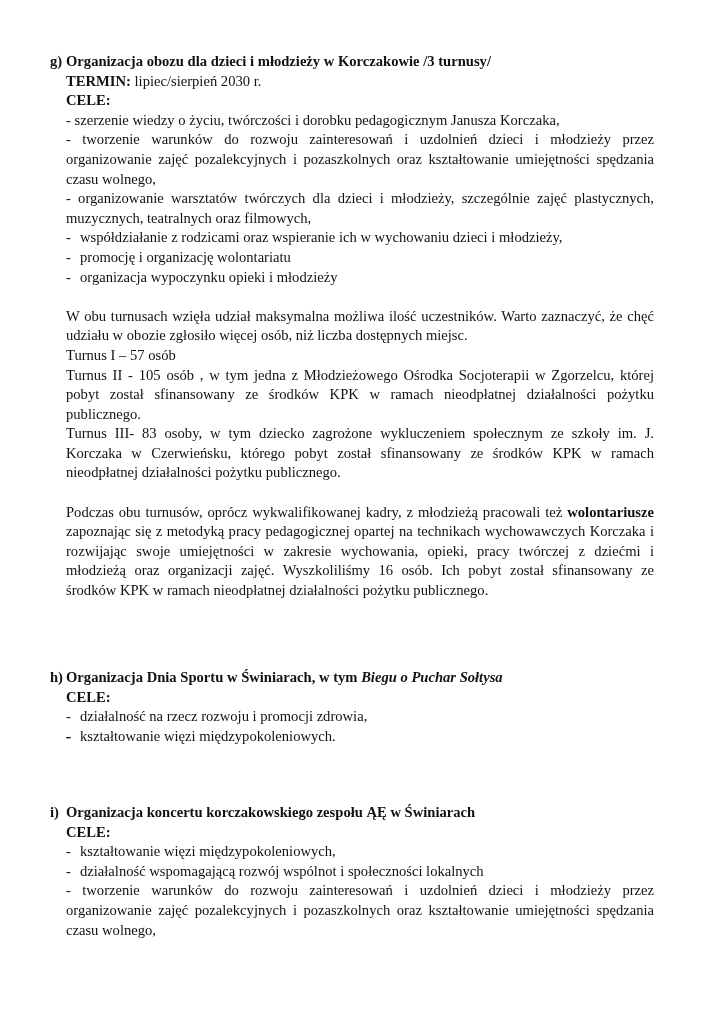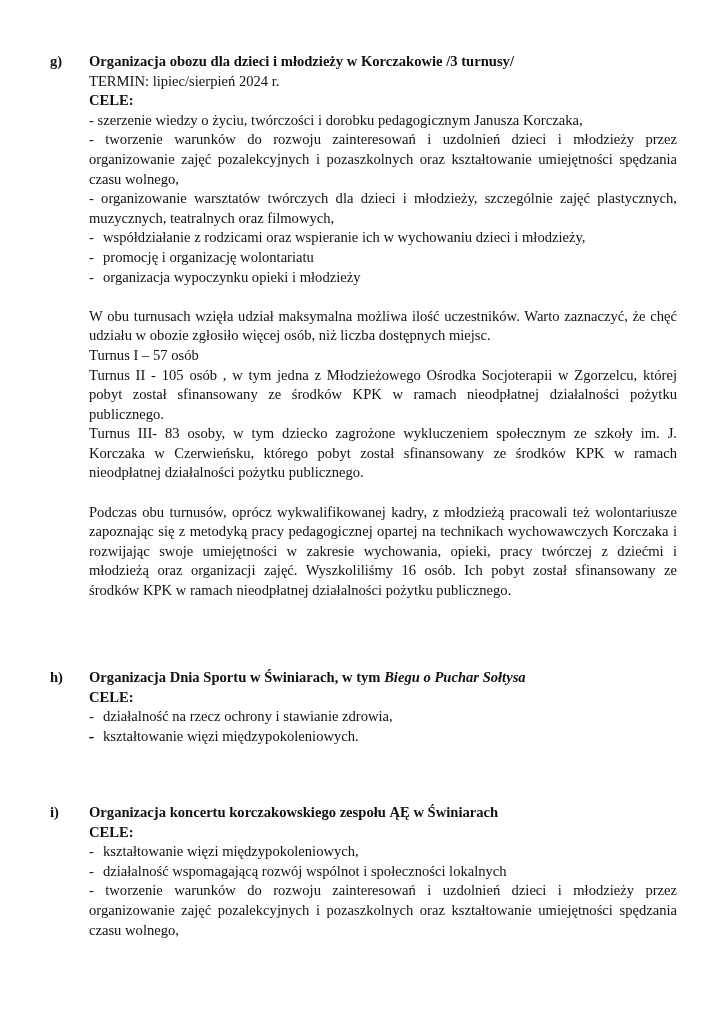--- a/index.html
+++ b/index.html
@@ -3,40 +3,40 @@
 <meta charset="utf-8">
 <style>
   html, body { margin: 0; padding: 0; background: #ffffff; }
   body { width: 725px; height: 1024px; overflow: hidden; position: relative; }
   .page {
     position: absolute; left: 0; top: 0; width: 725px; height: 1024px; background: #fff;
     font-family: "Liberation Serif", "DejaVu Serif", serif; font-size: 14.6px; color: #111;
   }
   .section { position: absolute; left: 50px; width: 614px; }
   .letter { position: absolute; left: 0; top: 0; font-weight: bold; }
-  .content { margin-left: 39px; width: 588px; }
+  .content { margin-left: 16px; width: 588px; }
   .line { line-height: 19.6px; }
   .head { font-weight: bold; }
   .just { text-align: justify; text-align-last: left; }
   .dash-item { position: relative; padding-left: 14px; line-height: 19.6px; }
   .dash-item .d { position: absolute; left: 0; }
   .gap { height: 19.6px; }
-  b { font-weight: normal; }
+  b { font-weight: bold; }
   i { }
 </style>
 </head>
 <body>
 
 <div class="page">
 
   <div class="section" style="top:52px;">
     <span class="letter line">g)</span>
     <div class="content">
       <div class="line head">Organizacja obozu dla dzieci i młodzieży w Korczakowie /3 turnusy/</div>
-      <div class="line"><b>TERMIN:</b><span> lipiec/sierpień 2024 r.</span></div>
+      <div class="line"><b>TERMIN:</b><span> lipiec/sierpień 2030 r.</span></div>
       <div class="line head">CELE:</div>
       <div class="line just">- szerzenie wiedzy o życiu, twórczości i dorobku pedagogicznym Janusza Korczaka,</div>
       <div class="line just">- tworzenie warunków do rozwoju zainteresowań i uzdolnień dzieci i młodzieży przez organizowanie zajęć pozalekcyjnych i pozaszkolnych oraz kształtowanie umiejętności spędzania czasu wolnego,</div>
       <div class="line just">- organizowanie warsztatów twórczych dla dzieci i młodzieży, szczególnie zajęć plastycznych, muzycznych, teatralnych oraz filmowych,</div>
       <div class="dash-item"><span class="d">-</span><span style="margin-left:0px;">współdziałanie z rodzicami oraz wspieranie ich w wychowaniu dzieci i młodzieży,</span></div>
       <div class="dash-item"><span class="d">-</span><span>promocję i organizację wolontariatu</span></div>
       <div class="dash-item"><span class="d">-</span><span>organizacja wypoczynku opieki i młodzieży</span></div>
       <div class="gap"></div>
       <div class="line just">W obu turnusach wzięła udział maksymalna możliwa ilość uczestników. Warto zaznaczyć, że chęć udziału w obozie zgłosiło więcej osób, niż liczba dostępnych miejsc.</div>
       <div class="line">Turnus I – 57 osób</div>
@@ -45,21 +45,21 @@
       <div class="gap"></div>
       <div class="line just"><span>Podczas obu turnusów, oprócz wykwalifikowanej kadry, z młodzieżą pracowali też </span><b>wolontariusze</b><span> zapoznając się z metodyką pracy pedagogicznej opartej na technikach wychowawczych Korczaka i rozwijając swoje umiejętności w zakresie wychowania, opieki, pracy twórczej z dziećmi i młodzieżą oraz organizacji zajęć. Wyszkoliliśmy 16 osób. Ich pobyt został sfinansowany ze środków KPK w ramach nieodpłatnej działalności pożytku publicznego.</span></div>
     </div>
   </div>
 
   <div class="section" style="top:668px;">
     <span class="letter line">h)</span>
     <div class="content">
       <div class="line head"><span>Organizacja Dnia Sportu w Świniarach, w tym </span><i>Biegu o Puchar Sołtysa</i></div>
       <div class="line head">CELE:</div>
-      <div class="dash-item"><span class="d">-</span><span>działalność na rzecz ochrony i stawianie zdrowia,</span></div>
+      <div class="dash-item"><span class="d">-</span><span>działalność na rzecz rozwoju i promocji zdrowia,</span></div>
       <div class="dash-item"><span class="d">-</span></div>
       <div class="dash-item"><span class="d">-</span></div>
       <div class="dash-item"><span class="d">-</span><span>kształtowanie więzi międzypokoleniowych.</span></div>
     </div>
   </div>
 
   <div class="section" style="top:803px;">
     <span class="letter line">i)</span>
     <div class="content">
       <div class="line head">Organizacja koncertu korczakowskiego zespołu ĄĘ w Świniarach</div>

